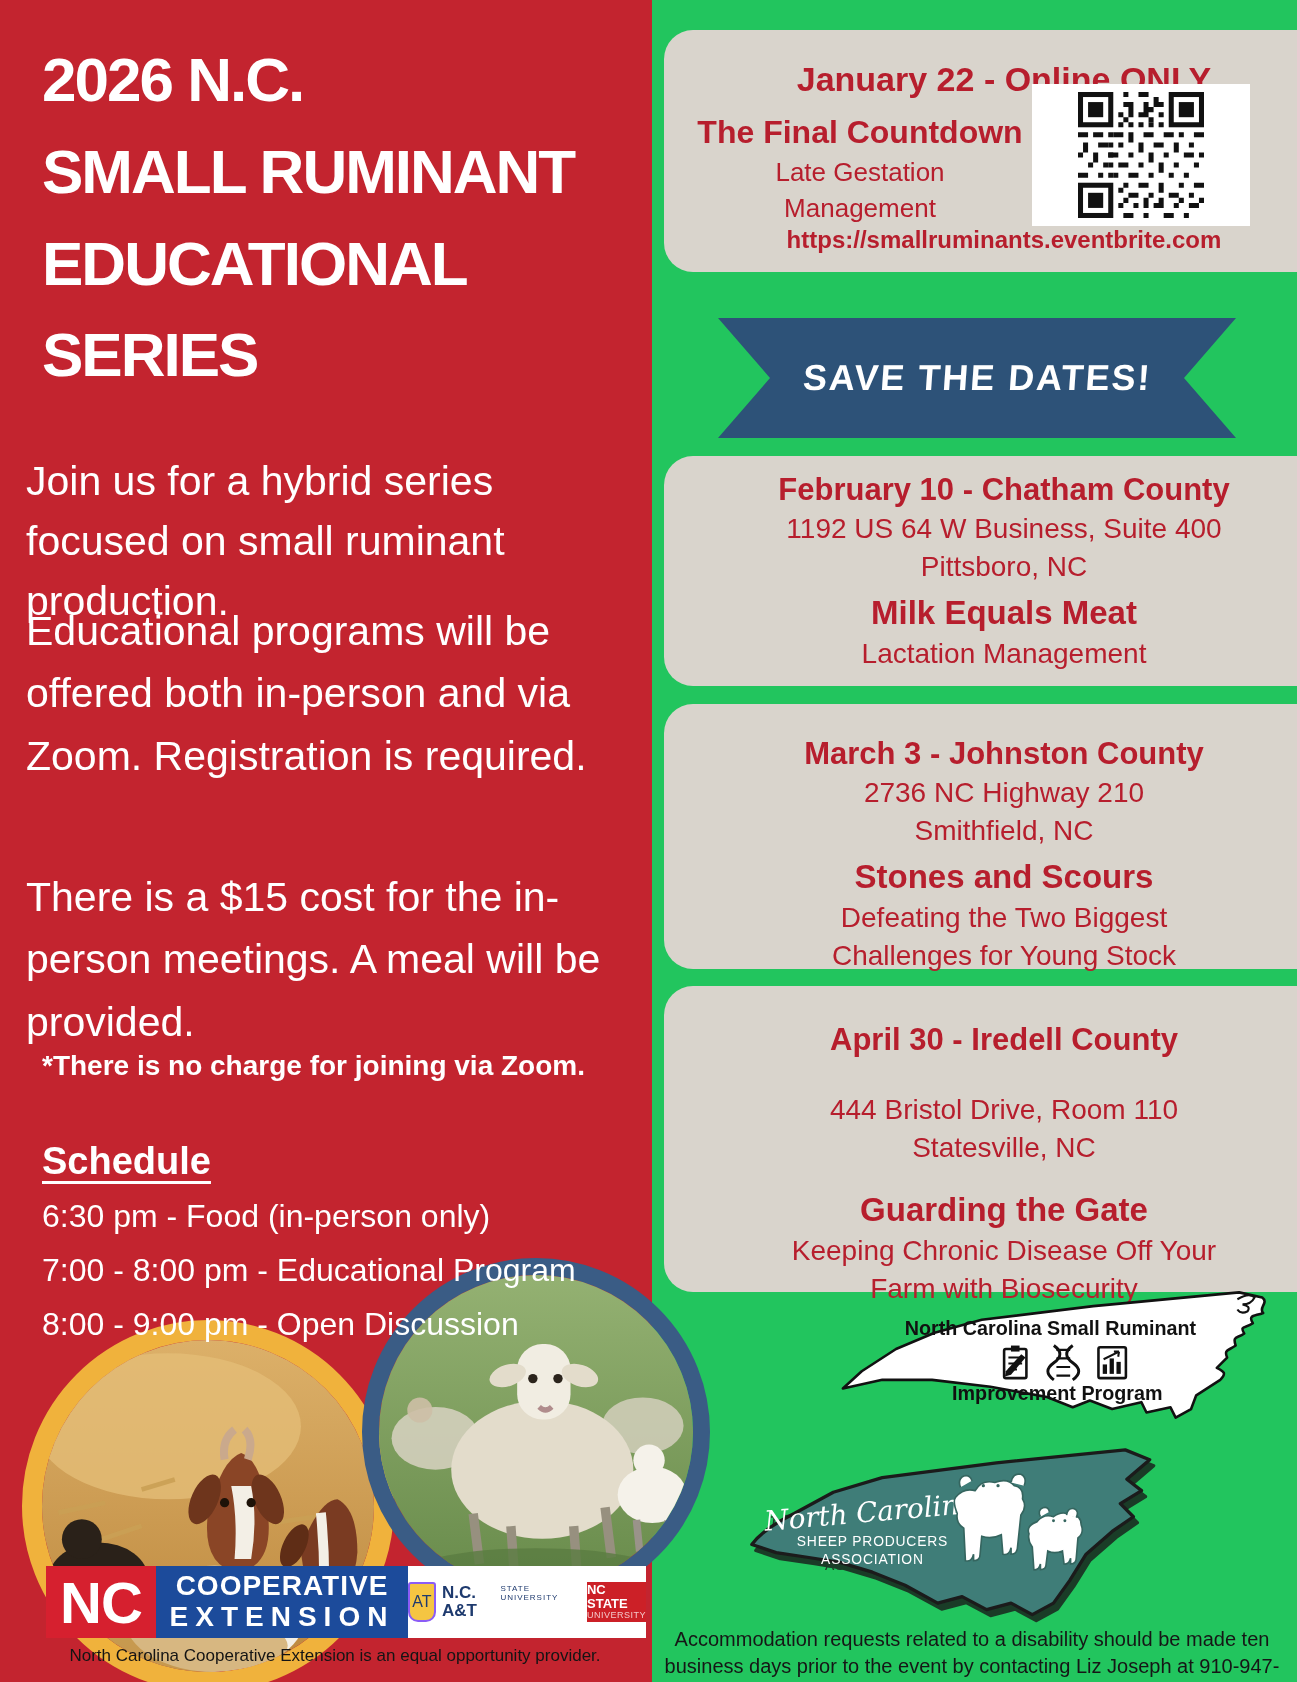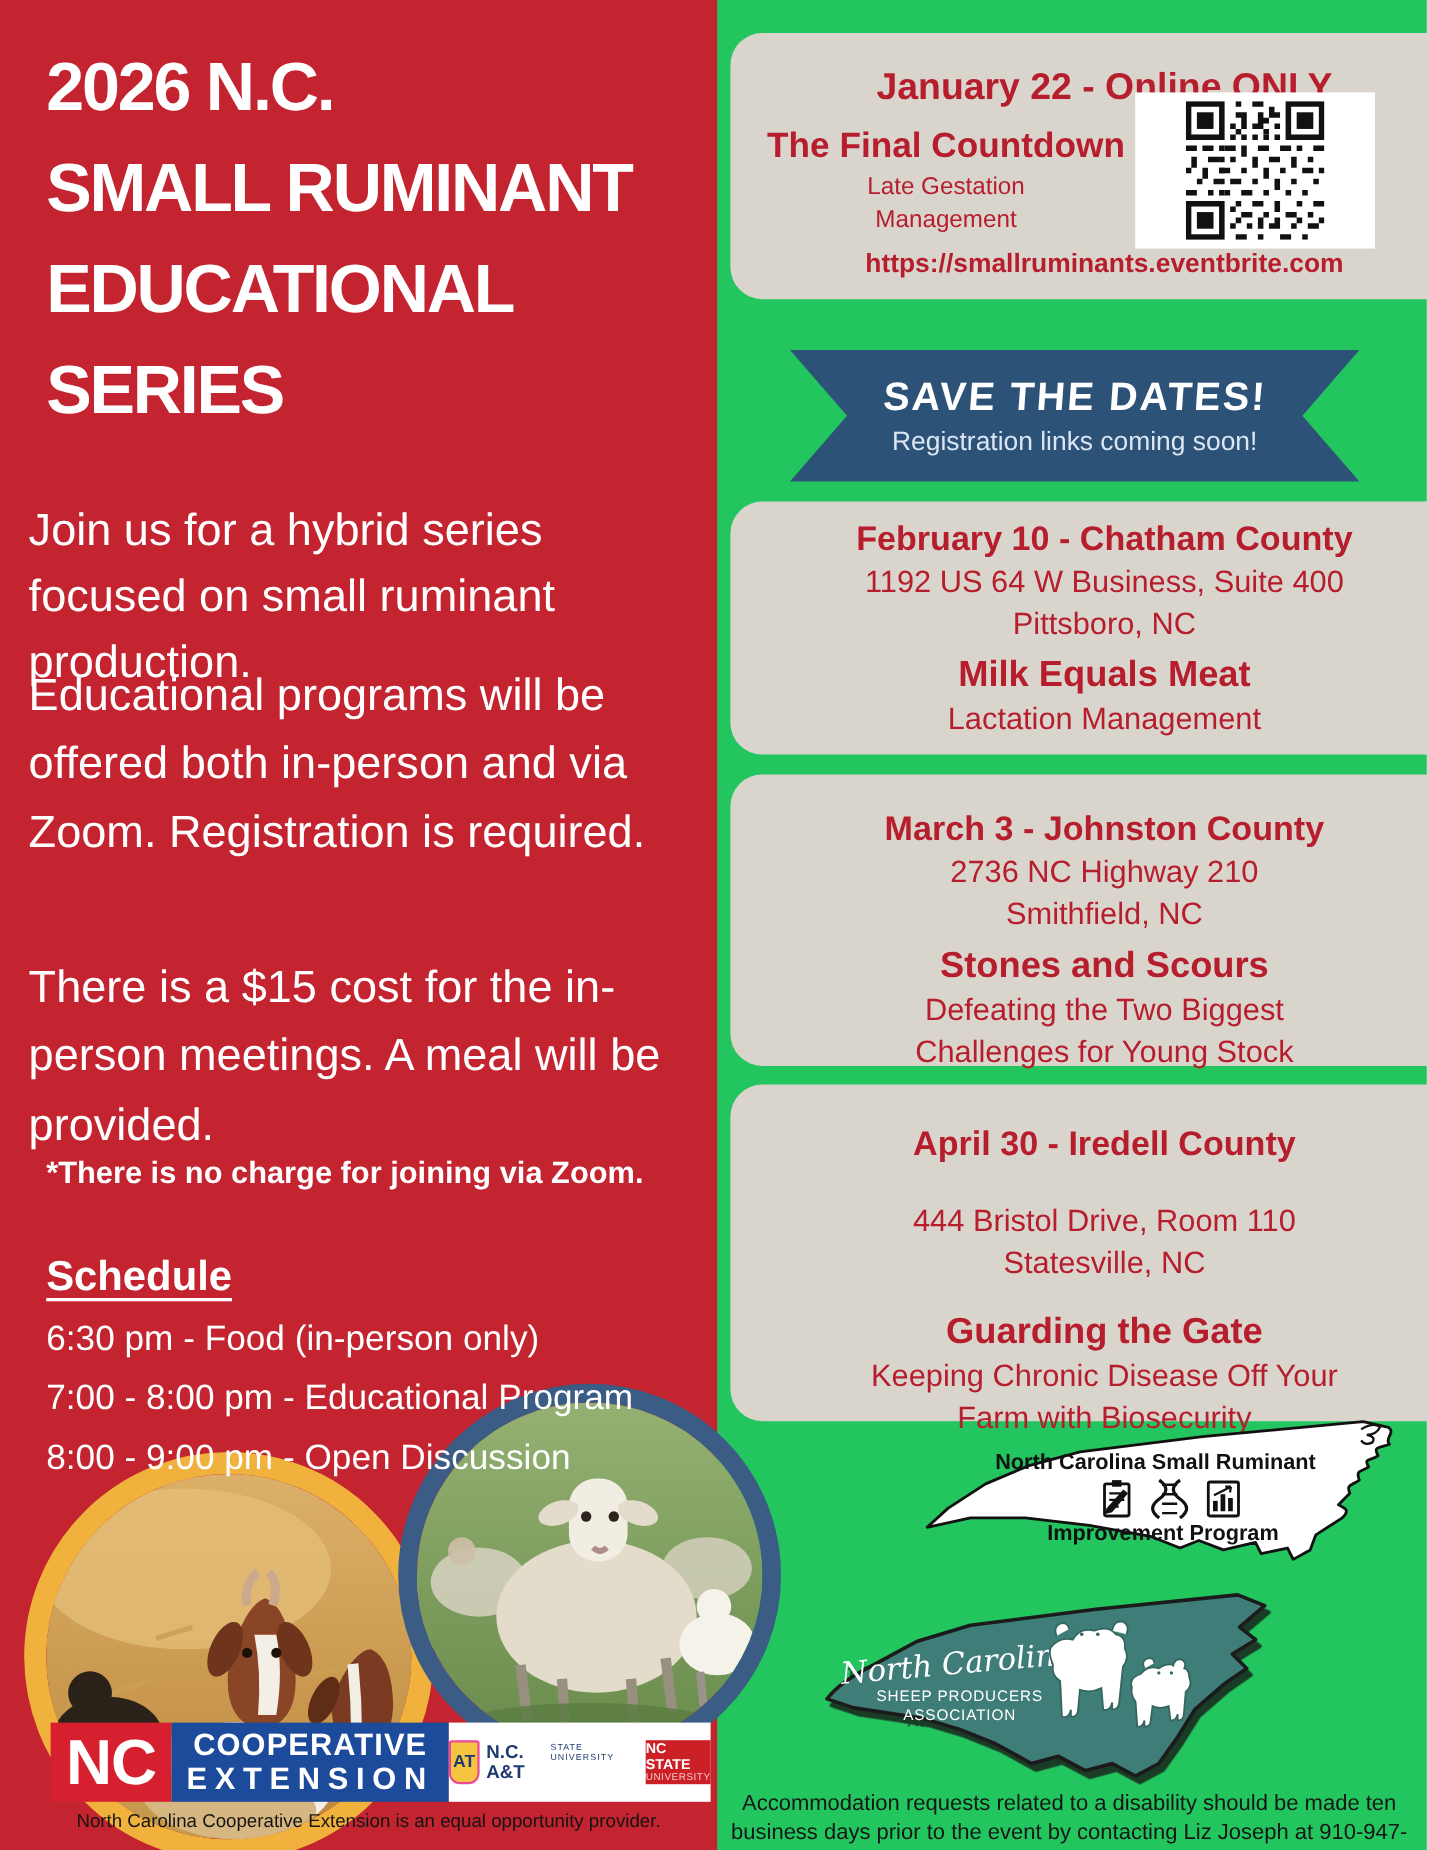--- a/index.html
+++ b/index.html
@@ -27,38 +27,38 @@
   .nc-box{position:absolute;left:46px;top:1566px;width:110px;height:72px;background:#d6202f;
           display:flex;align-items:center;justify-content:center;z-index:6;}
   .nc-box span{color:#fff;font-size:58px;font-weight:800;letter-spacing:-1px;}
   .coop-box{position:absolute;left:156px;top:1566px;width:252px;height:72px;background:#1c4b9b;
             display:flex;flex-direction:column;align-items:center;justify-content:center;z-index:6;}
   .coop-box .l1{color:#fff;font-size:28px;font-weight:700;letter-spacing:1px;line-height:1.1;}
   .coop-box .l2{color:#fff;font-size:28px;font-weight:700;letter-spacing:7px;line-height:1.1;}
   .uni-box{position:absolute;left:408px;top:1566px;width:238px;height:72px;background:#fff;
            display:flex;align-items:center;justify-content:center;gap:14px;z-index:6;}
   .ncat{display:flex;align-items:center;gap:6px;}
-  .ncat-shield{width:30px;height:36px;background:#f5c542;border:2px solid #ec4899;border-radius:3px 3px 10px 10px;
-               display:flex;align-items:center;justify-content:center;color:#1e3a6e;font-weight:700;font-size:16px;}
+  .ncat-shield{width:30px;height:36px;background:#f5c542;border:2px solid #8b5cf6;border-radius:3px 3px 10px 10px;
+               display:flex;align-items:center;justify-content:center;color:#1e3a6e;font-weight:400;font-size:16px;}
   .ncat-text{display:flex;flex-direction:row;}
   .ncat-text .n1{color:#1e3a6e;font-weight:800;font-size:17px;line-height:1.05;}
   .ncat-text .n2{color:#1e3a6e;font-size:8px;letter-spacing:1px;}
   .ncsu{width:66px;height:40px;background:#cc2027;display:flex;flex-direction:column;align-items:center;justify-content:center;}
   .ncsu .s1{color:#fff;font-weight:800;font-size:13px;line-height:1.1;}
   .ncsu .s2{color:#f3c7c9;font-size:9px;letter-spacing:.5px;line-height:1.1;}
   .equal-opp{position:absolute;left:20px;top:1646px;width:630px;text-align:center;color:#141414;
              font-size:17px;z-index:7;}
   
   .event-card{position:absolute;left:664px;width:680px;background:#d9d4cc;border-radius:29px;
               color:#b71e2d;text-align:center;z-index:1;box-sizing:border-box;}
   .card-online{top:30px;height:242px;}
   .on-date{padding-top:30px;font-size:34px;font-weight:700;}
   .on-block{position:absolute;left:26px;top:82px;width:340px;}
   .on-title{font-size:32px;font-weight:700;line-height:1.3;}
-  .on-topic{font-size:22px;line-height:1.4;}
+  .on-topic{font-size:26px;line-height:1.4;}
   .qr-box{position:absolute;left:368px;top:54px;width:218px;height:142px;background:#fff;
           display:flex;align-items:center;justify-content:center;}
   .qr-box svg{width:126px;height:126px;}
   .on-url{position:absolute;left:0;bottom:18px;width:100%;font-size:24px;font-weight:700;}
   .ribbon{position:absolute;left:718px;top:318px;width:518px;height:120px;background:#2d5278;z-index:1;
           clip-path:polygon(0 0,100% 0,calc(100% - 52px) 50%,100% 100%,0 100%,52px 50%);
           display:flex;flex-direction:column;align-items:center;justify-content:center;gap:6px;}
   .ribbon-title{color:#fff;font-size:36px;font-weight:800;letter-spacing:2px;transform:skewX(-4deg);}
   .ribbon-sub{color:#dce6f2;font-size:24px;}
   .card-feb{top:456px;height:230px;padding-top:14px;}
@@ -200,21 +200,20 @@
         <path fill="#111" d="M8 6h1v1H8zM10 6h1v1h-1zM12 6h1v1h-1zM14 6h1v1h-1zM16 6h1v1h-1zM6 8h1v1H6zM6 10h1v1H6zM6 12h1v1H6zM6 14h1v1H6zM6 16h1v1H6z"></path>
         <path fill="#111" d="M9 0h1v1H9zM12 0h2v1h-2zM15 1h1v2h-1zM9 2h2v1H9zM13 2h1v2h-1zM16 2h1v1h-1zM10 3h1v2h-1zM14 3h1v1h-1zM8 4h1v1H8zM12 4h2v1h-2zM16 4h1v1h-1zM9 5h1v1H9zM14 5h1v1h-1zM0 8h2v1H0zM3 8h2v1H3zM7 8h2v1H7zM10 8h1v2h-1zM13 8h2v1h-2zM17 8h2v1h-2zM20 8h1v1h-1zM23 8h2v1h-2zM1 10h1v2h-1zM4 10h2v1H4zM8 10h1v1H8zM12 10h1v2h-1zM15 10h2v1h-2zM19 10h1v2h-1zM22 10h1v1h-1zM0 12h1v1H0zM3 12h1v2h-1zM6 12h2v1H6zM10 12h1v1h-1zM14 12h1v2h-1zM17 12h1v1h-1zM21 12h2v1h-2zM24 12h1v1h-1zM2 14h1v1H2zM5 14h1v1H5zM8 14h2v1H8zM12 14h1v1h-1zM16 14h1v2h-1zM19 14h1v1h-1zM23 14h1v1h-1zM0 16h2v1H0zM4 16h1v1H4zM7 16h1v1H7zM10 16h2v1h-2zM14 16h1v1h-1zM18 16h1v1h-1zM21 16h1v1h-1z"></path>
         <path fill="#111" d="M9 18h1v1H9zM12 18h2v1h-2zM16 18h1v2h-1zM20 18h1v1h-1zM23 18h2v1h-2zM8 19h1v1H8zM10 20h2v1h-2zM14 20h1v1h-1zM18 20h2v1h-2zM22 20h1v1h-1zM9 21h1v1H9zM13 21h1v2h-1zM16 21h1v1h-1zM20 21h1v1h-1zM24 21h1v1h-1zM8 22h1v1H8zM11 22h1v1h-1zM15 22h2v1h-2zM19 22h1v1h-1zM22 22h2v1h-2zM9 24h2v1H9zM13 24h1v1h-1zM17 24h2v1h-2zM21 24h1v1h-1z"></path>
       </svg>
     </div>
     <div class="on-url">https://smallruminants.eventbrite.com</div>
   </div>
 
   <div class="ribbon">
     <div class="ribbon-title">SAVE THE DATES!</div>
-    <div class="ribbon-sub">Registration links coming soon!</div>
   </div>
 
   <div class="event-card card-feb">
     <div class="ev-date">February 10 - Chatham County</div>
     <div class="ev-addr">1192 US 64 W Business, Suite 400</div>
     <div class="ev-addr">Pittsboro, NC</div>
     <div class="ev-title">Milk Equals Meat</div>
     <div class="ev-topic">Lactation Management</div>
   </div>
 

